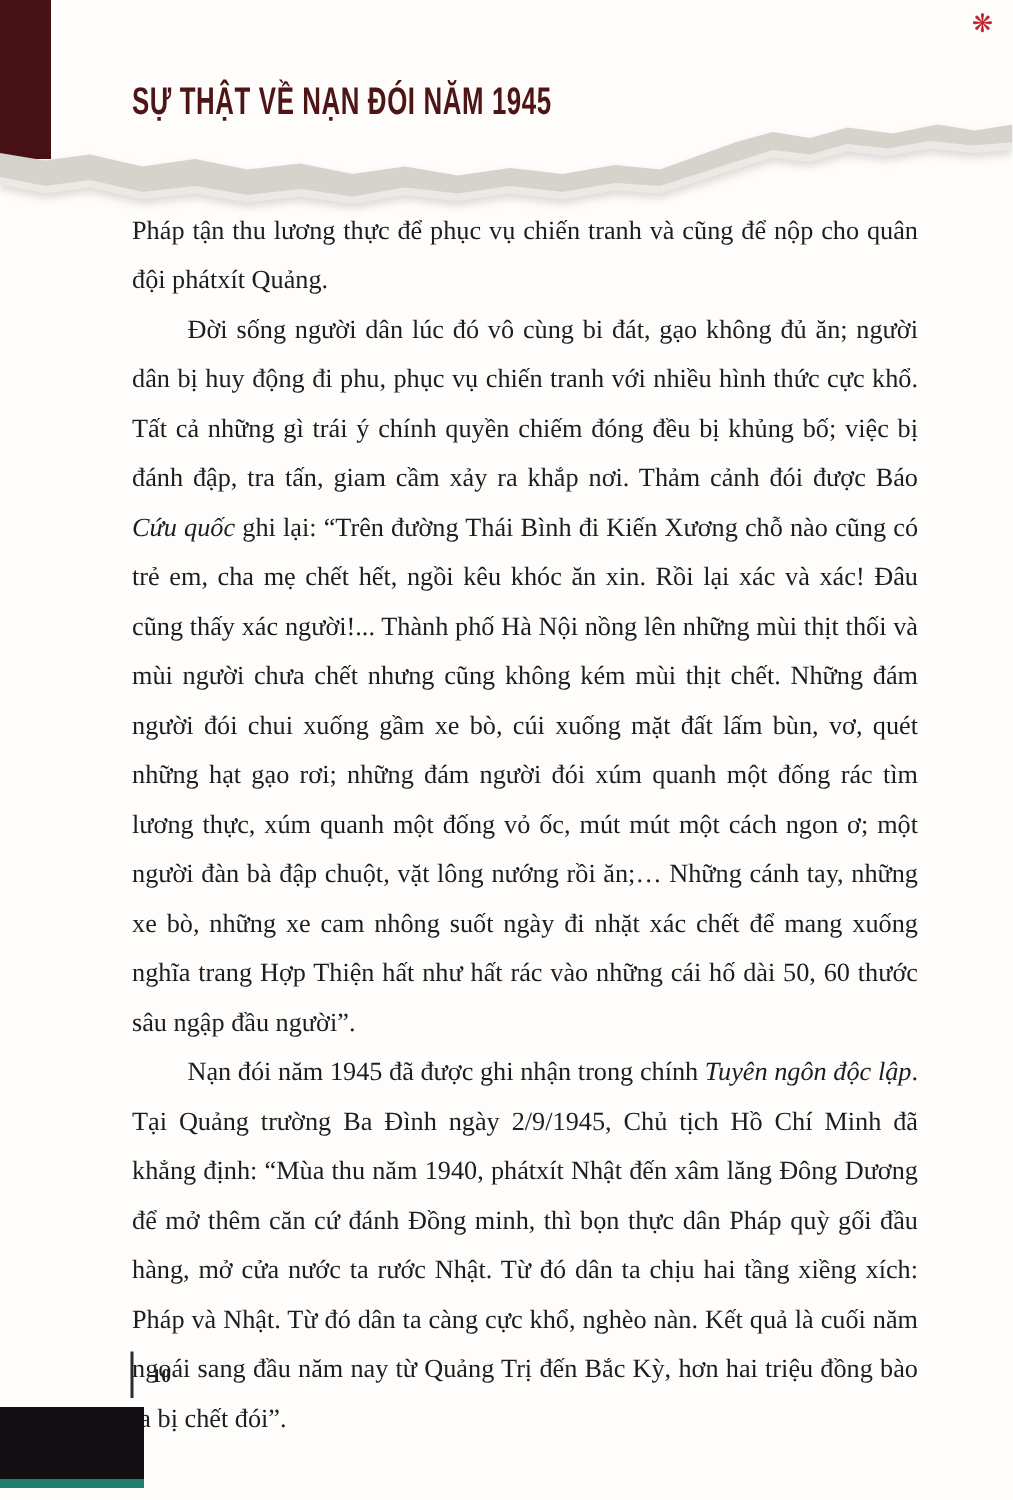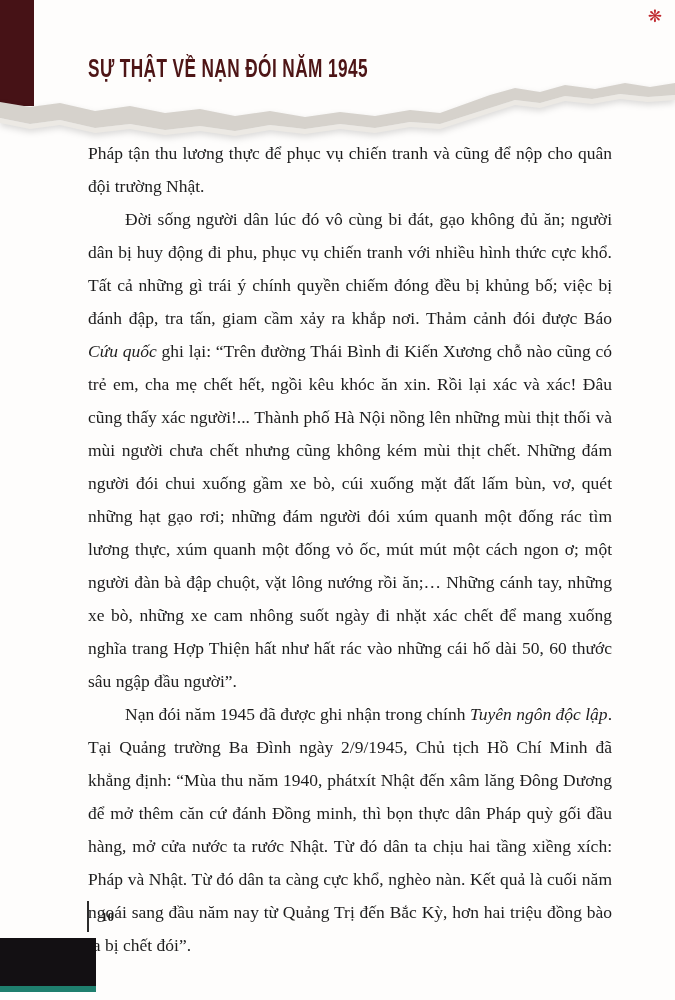--- a/index.html
+++ b/index.html
@@ -100,21 +100,21 @@
         L540,103 L565,96 L592,99 L620,94 L648,97 L675,95
         L675,100 L648,102 L620,99 L592,104 L565,101 L540,108 L515,105 L490,113
         L465,121 L440,129 L410,127 L375,133 L340,129 L305,134 L270,130 L235,136
         L200,131 L165,135 L130,129 L95,133 L60,125 L30,129 L0,123 Z"></path>
     </svg>
   </div>
 
   <div class="flower">❋</div>
 
   <div class="content">
-      <p class="para"><span>Pháp tận thu lương thực để phục vụ chiến tranh và cũng để nộp cho quân đội trường Nhật.</span></p>
+      <p class="para"><span>Pháp tận thu lương thực để phục vụ chiến tranh và cũng để nộp cho quân đội phátxít Quảng.</span></p>
       <p class="para indent"><span>Đời sống người dân lúc đó vô cùng bi đát, gạo không đủ ăn; người dân bị huy động đi phu, phục vụ chiến tranh với nhiều hình thức cực khổ. Tất cả những gì trái ý chính quyền chiếm đóng đều bị khủng bố; việc bị đánh đập, tra tấn, giam cầm xảy ra khắp nơi. Thảm cảnh đói được Báo </span><em>Cứu quốc</em><span> ghi lại: “Trên đường Thái Bình đi Kiến Xương chỗ nào cũng có trẻ em, cha mẹ chết hết, ngồi kêu khóc ăn xin. Rồi lại xác và xác! Đâu cũng thấy xác người!... Thành phố Hà Nội nồng lên những mùi thịt thối và mùi người chưa chết nhưng cũng không kém mùi thịt chết. Những đám người đói chui xuống gầm xe bò, cúi xuống mặt đất lấm bùn, vơ, quét những hạt gạo rơi; những đám người đói xúm quanh một đống rác tìm lương thực, xúm quanh một đống vỏ ốc, mút mút một cách ngon ơ; một người đàn bà đập chuột, vặt lông nướng rồi ăn;… Những cánh tay, những xe bò, những xe cam nhông suốt ngày đi nhặt xác chết để mang xuống nghĩa trang Hợp Thiện hất như hất rác vào những cái hố dài 50, 60 thước sâu ngập đầu người”.</span></p>
       <p class="para indent"><span>Nạn đói năm 1945 đã được ghi nhận trong chính </span><em>Tuyên ngôn độc lập</em><span>. Tại Quảng trường Ba Đình ngày 2/9/1945, Chủ tịch Hồ Chí Minh đã khẳng định: “Mùa thu năm 1940, phátxít Nhật đến xâm lăng Đông Dương để mở thêm căn cứ đánh Đồng minh, thì bọn thực dân Pháp quỳ gối đầu hàng, mở cửa nước ta rước Nhật. Từ đó dân ta chịu hai tầng xiềng xích: Pháp và Nhật. Từ đó dân ta càng cực khổ, nghèo nàn. Kết quả là cuối năm ngoái sang đầu năm nay từ Quảng Trị đến Bắc Kỳ, hơn hai triệu đồng bào ta bị chết đói”.</span></p>
     </div>
 
   <div class="footer">
     <div class="pn-rule"></div>
     <div class="pn">10</div>
   </div>
 
   <div class="bottom-bar"></div>

